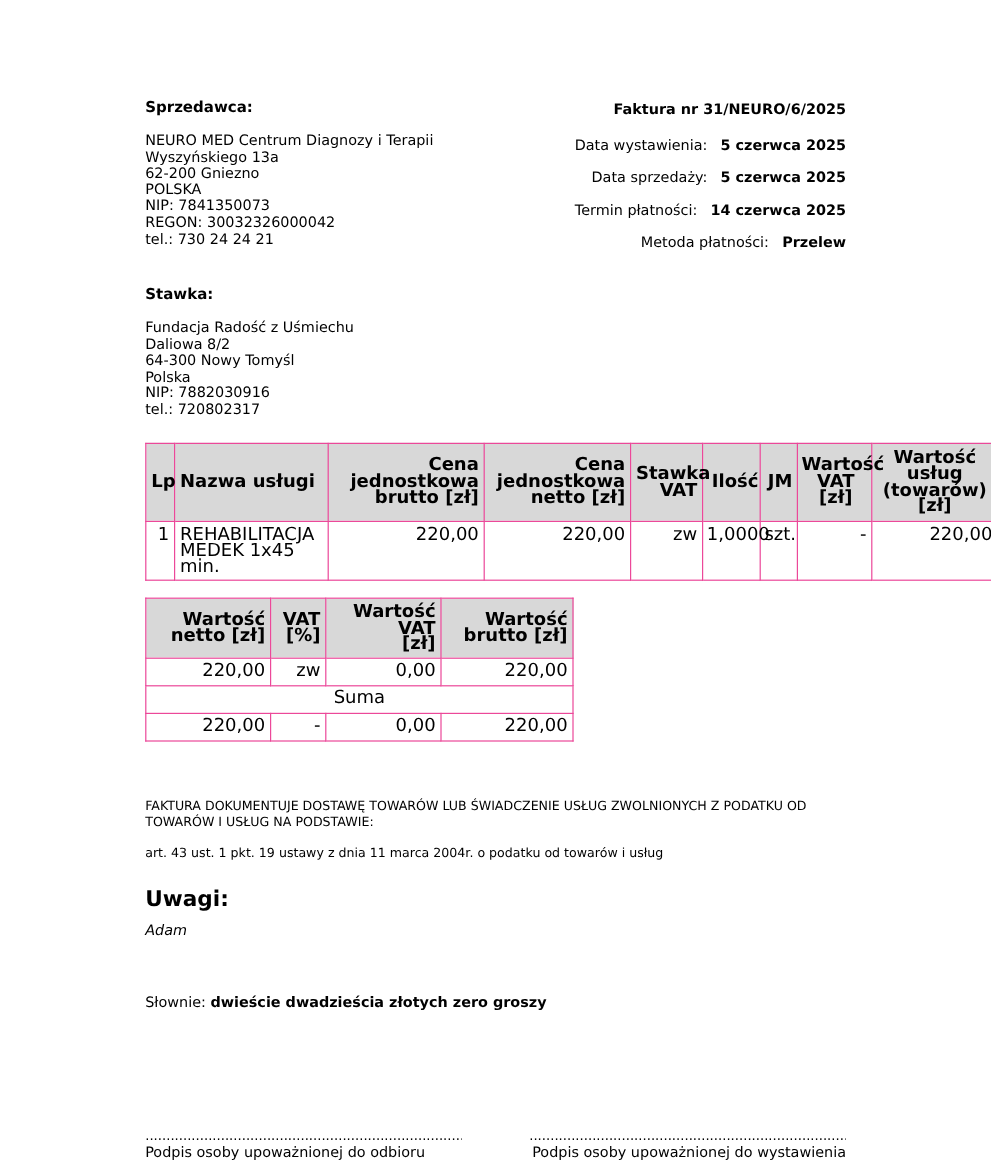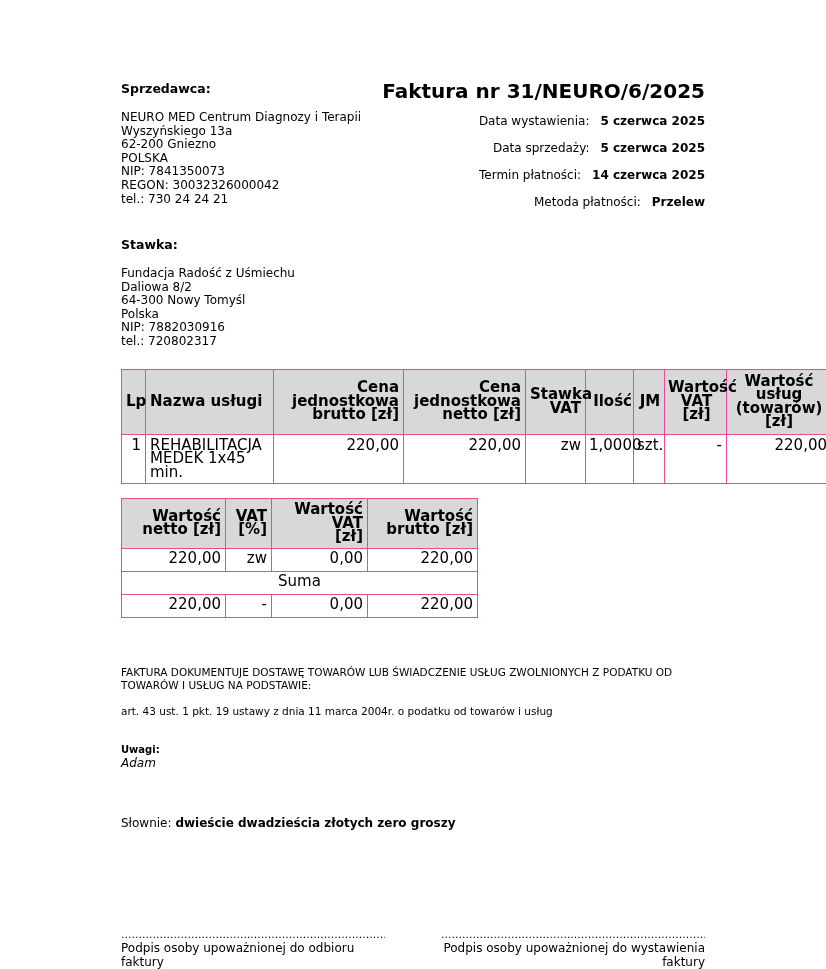--- a/index.html
+++ b/index.html
@@ -15,21 +15,21 @@
     font-size: 12px;
     padding: 82px 58px 0 58px;
   }
 
   
   .header-row { display: flex; justify-content: space-between; align-items: flex-start; }
   .party-heading { font-weight: bold; font-size: 12.5px; line-height: 13px; margin-bottom: 16px; }
   .party-lines div { line-height: 13.6px; }
 
   .invoice-meta { width: 330px; }
-  .invoice-title { font-size: 20px; font-weight: bold; text-align: right; line-height: 19px; margin-bottom: 13px; }
+  .invoice-title { font-size: 12px; font-weight: bold; text-align: right; line-height: 19px; margin-bottom: 13px; }
   .meta-row { display: flex; justify-content: flex-end; align-items: baseline; height: 27px; }
   .meta-label { white-space: nowrap; }
   .meta-value { font-weight: bold; white-space: nowrap; margin-left: 11px; }
 
   .buyer-block { margin-top: 16px; }
 
   
   table { border-collapse: collapse; table-layout: fixed; }
   th, td { border: 1px solid #ec4899; font-size: 15px; }
   th {
@@ -55,21 +55,21 @@
   .tight { padding-left: 3px; padding-right: 1px; }
   .suma-cell { text-align: center; }
 
   
   .legal { margin-top: 13px; font-size: 10.5px; }
   .legal-line1 { line-height: 13px; margin-top: 48px; }
   .legal-line2 { margin-top: 13px; line-height: 13px; }
 
   
   .notes { margin-top: 25px; }
-  .notes-heading { font-weight: bold; font-size: 10px; line-height: 13px; }
+  .notes-heading { font-weight: bold; font-size: 18px; line-height: 13px; margin-bottom: 12px; }
   .notes-text { font-style: italic; line-height: 14px; }
 
   .payment { margin-top: 46px; }
   .payment div { line-height: 15px; }
   .bold { font-weight: bold; }
 
   
   .signatures { margin-top: 95px; display: flex; justify-content: space-between; align-items: flex-end; }
   .sig-block-left { text-align: left; }
   .sig-block-right { text-align: right; }

